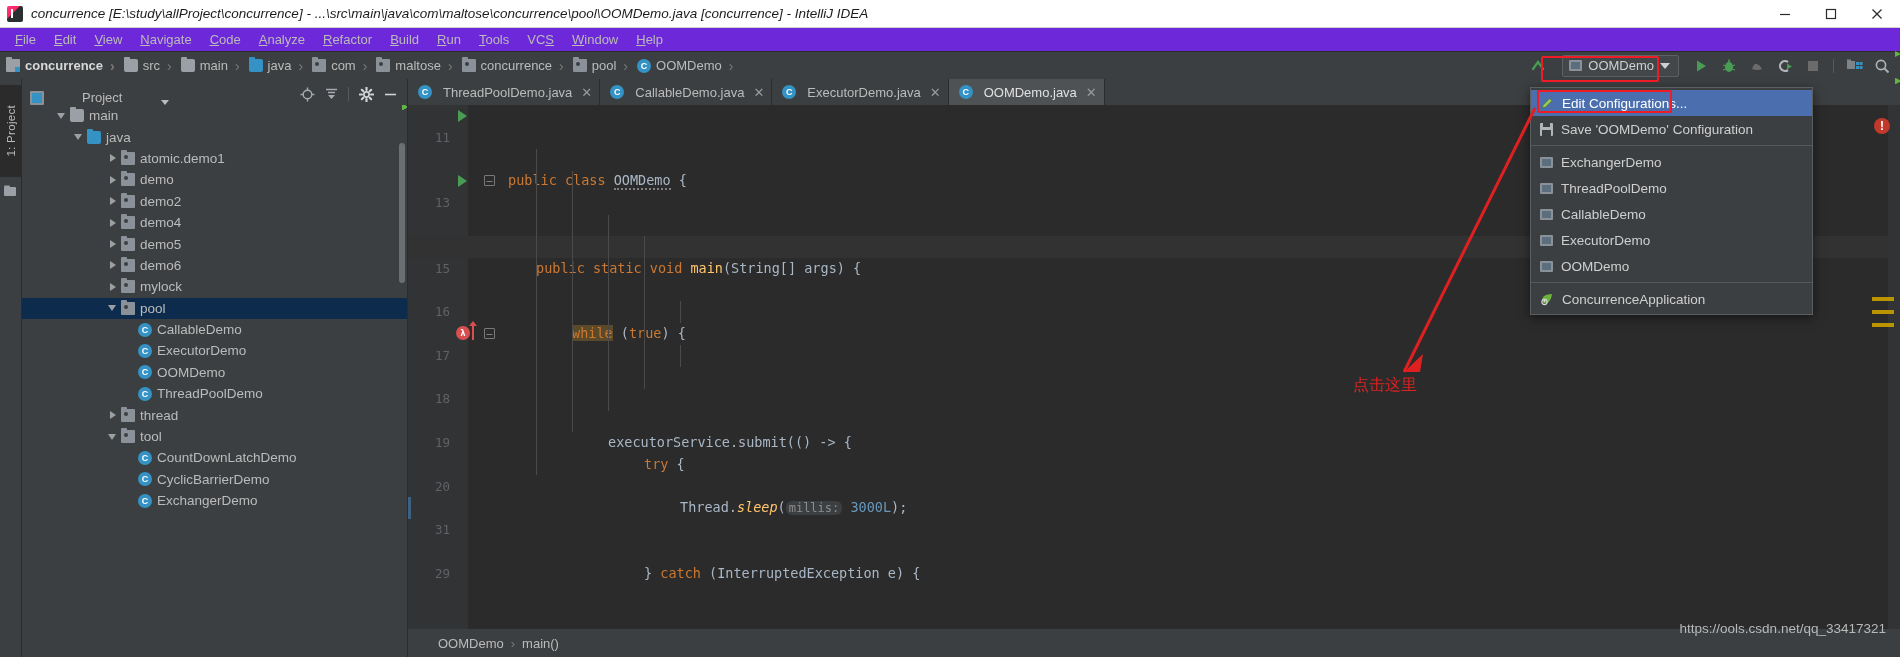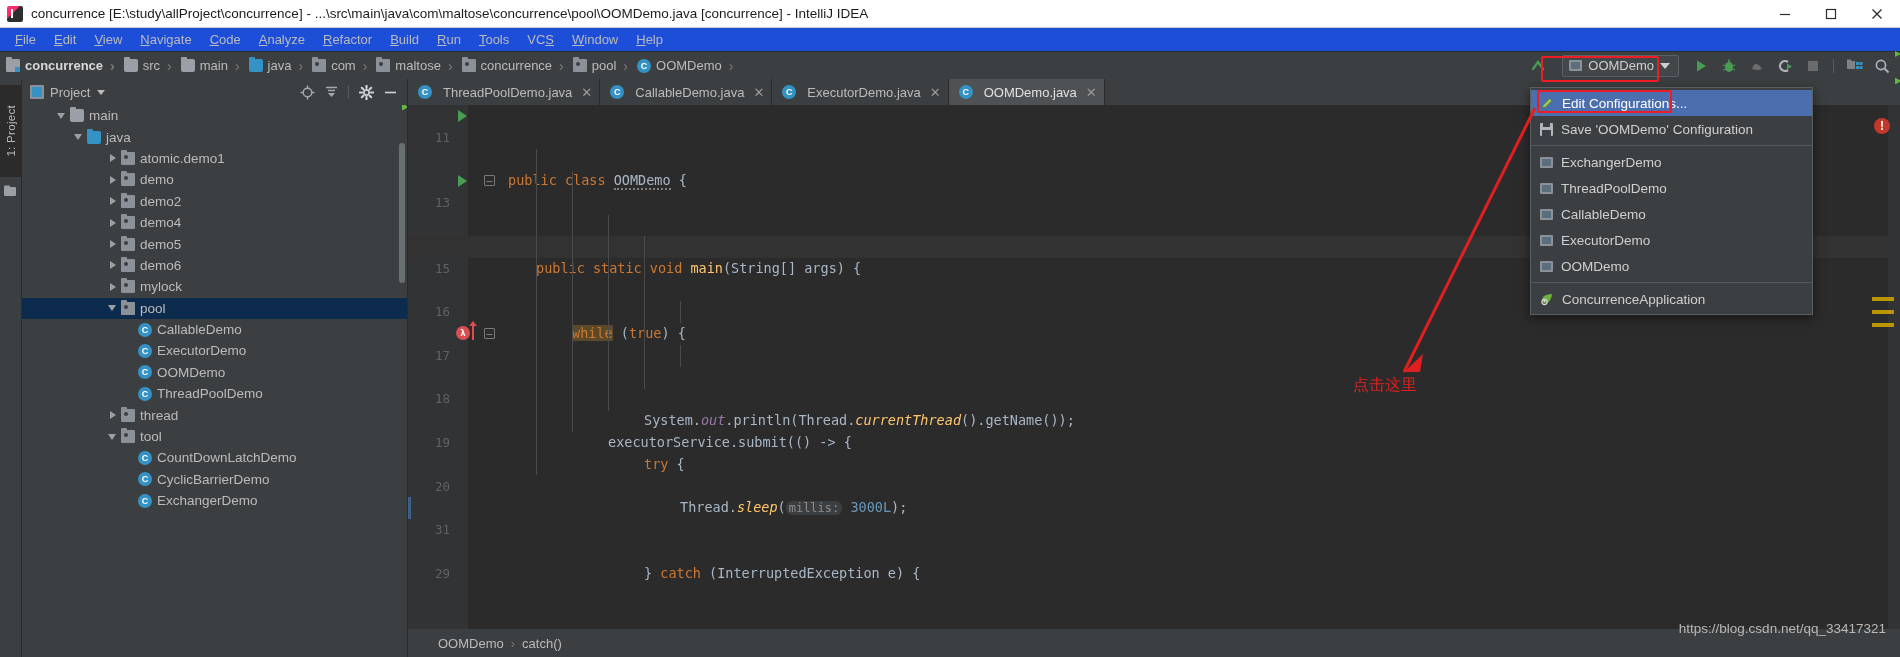--- a/index.html
+++ b/index.html
@@ -20,32 +20,32 @@
   }
   .tb-logo {
     width: 16px; height: 16px; margin-left: 7px; margin-right: 8px;
     background: linear-gradient(135deg,#ff318c 0%, #fe2857 40%, #2c2f32 41%, #2c2f32 100%);
     border-radius: 2px; position: relative; flex: none;
   }
   .tb-logo:after {
     content:""; position:absolute; left:4px; top:3px; width:2px; height:9px;
     background:#fff;
   }
-  .tb-title { font-size: 13.5px; color: #1c1c1c; white-space: nowrap; }
+  .tb-title { font-size: 13.5px; color: #1c1c1c; white-space: nowrap; font-style: italic; }
   .tb-ctrls { margin-left: auto; display: flex; height: 28px; }
   .tb-btn {
     width: 46px; height: 28px; display: flex; align-items: center; justify-content: center;
     color: #2b2b2b;
   }
   .tb-btn svg { display:block; }
 
   
   .menubar {
     position: absolute; top: 28px; left: 0; width: 1900px; height: 24px;
-    background: #1d4ed8; display: flex; align-items: center; padding-left: 6px;
+    background: #6d28d9; display: flex; align-items: center; padding-left: 6px;
     border-bottom: 1px solid #2b2b2b;
   }
   .menu-item {
     font-size: 13px; color: #bbbbbb; padding: 3px 9px; white-space: nowrap;
   }
   .menu-item .mn { text-decoration: underline; }
 
   
   .navbar {
     position: absolute; top: 52px; left: 0; width: 1900px; height: 27px;
@@ -109,22 +109,23 @@
     font-size: 11.5px; color:#bbbbbb; letter-spacing:.3px; white-space:nowrap;
   }
   .vstrip-ico { position:absolute; top:104px; left:4px; width:14px; height:12px; }
 
   
   .projpanel {
     position:absolute; top:79px; left:22px; width:386px; height:578px;
     background:#3c3f41; border-right:1px solid #2b2b2b;
   }
   .proj-header {
-    height: 26px; display:flex; align-items:center; padding: 0 6px 0 8px;
+    height: 26px; display:flex; align-items:flex-end; padding: 0 6px 0 8px;
     background:#3c3f41;
+    gap:32px;
   }
   .proj-header .ph-ic {
     width:14px;height:14px;border:2px solid #8a9199;background:#3592c4;margin-right:6px;flex:none;border-radius:1px;
   }
   .proj-header .ph-label { font-size:13px; color:#bbbbbb; }
   .proj-header .ph-caret { margin-left:7px; width:0;height:0;
     border-left:4px solid transparent;border-right:4px solid transparent;border-top:5px solid #bbbbbb;}
   .proj-header .ph-tools { margin-left:auto; display:flex; align-items:center; gap:2px; }
   .ph-btn { width:22px;height:22px;display:flex;align-items:center;justify-content:center; }
   .ph-div { width:1px;height:14px;background:#555a5c;margin:0 4px; }
@@ -644,21 +645,20 @@
     <div class="coderow" style="top:130.8px">
       <span class="lnum">17</span>
       <span class="lambdaMark">λ</span>
       <span class="lambdaArrow"></span>
       <span class="foldmark">–</span>
       <span class="ctext" style="left:200px"><span class="t">executorService.submit(() -&gt; {</span></span>
     </div>
 
     <div class="coderow" style="top:152.6px">
       <span class="lnum">18</span>
-      <span class="ctext" style="left:236px"><span class="t">System.</span><span class="si">out</span><span class="t">.println(Thread.</span><span class="fi">currentThread</span><span class="t">().getName());</span></span>
     </div>
 
     <div class="coderow" style="top:174.4px">
       <span class="lnum">19</span>
       <span class="ctext" style="left:236px"><span class="k">try</span> <span class="t">{</span></span>
     </div>
 
     <div class="coderow" style="top:196.2px">
       <span class="lnum">20</span>
       <span class="ctext" style="left:272px"><span class="t">Thread.</span><span class="fi">sleep</span><span class="t">(</span><span class="hint">millis:</span><span class="n"> 3000L</span><span class="t">);</span></span>
@@ -690,23 +690,23 @@
     <div class="markerbar"></div>
     <div class="err-circ">!</div>
     <div class="warn-stripe" style="top:192px"></div>
     <div class="warn-stripe" style="top:205px"></div>
     <div class="warn-stripe" style="top:218px"></div>
   </div>
 
   <div class="bcbar">
     <span>OOMDemo</span>
     <span class="sep">›</span>
-    <span>catch()</span>
+    <span>main()</span>
   </div>
-  <div class="watermark">https://blog.csdn.net/qq_33417321</div>
+  <div class="watermark">https://ools.csdn.net/qq_33417321</div>
 
   <svg class="annot-svg">
     <line x1="1535" y1="108" x2="1404" y2="372" stroke="#e02020" stroke-width="3"></line>
     <polygon points="1404,372 1423,354 1420,372" fill="#e02020"></polygon>
   </svg>
   <div class="annot-label">点击这里</div>
 
   <div class="popup">
     <div class="pitem hi">
       <span class="p-ic">

